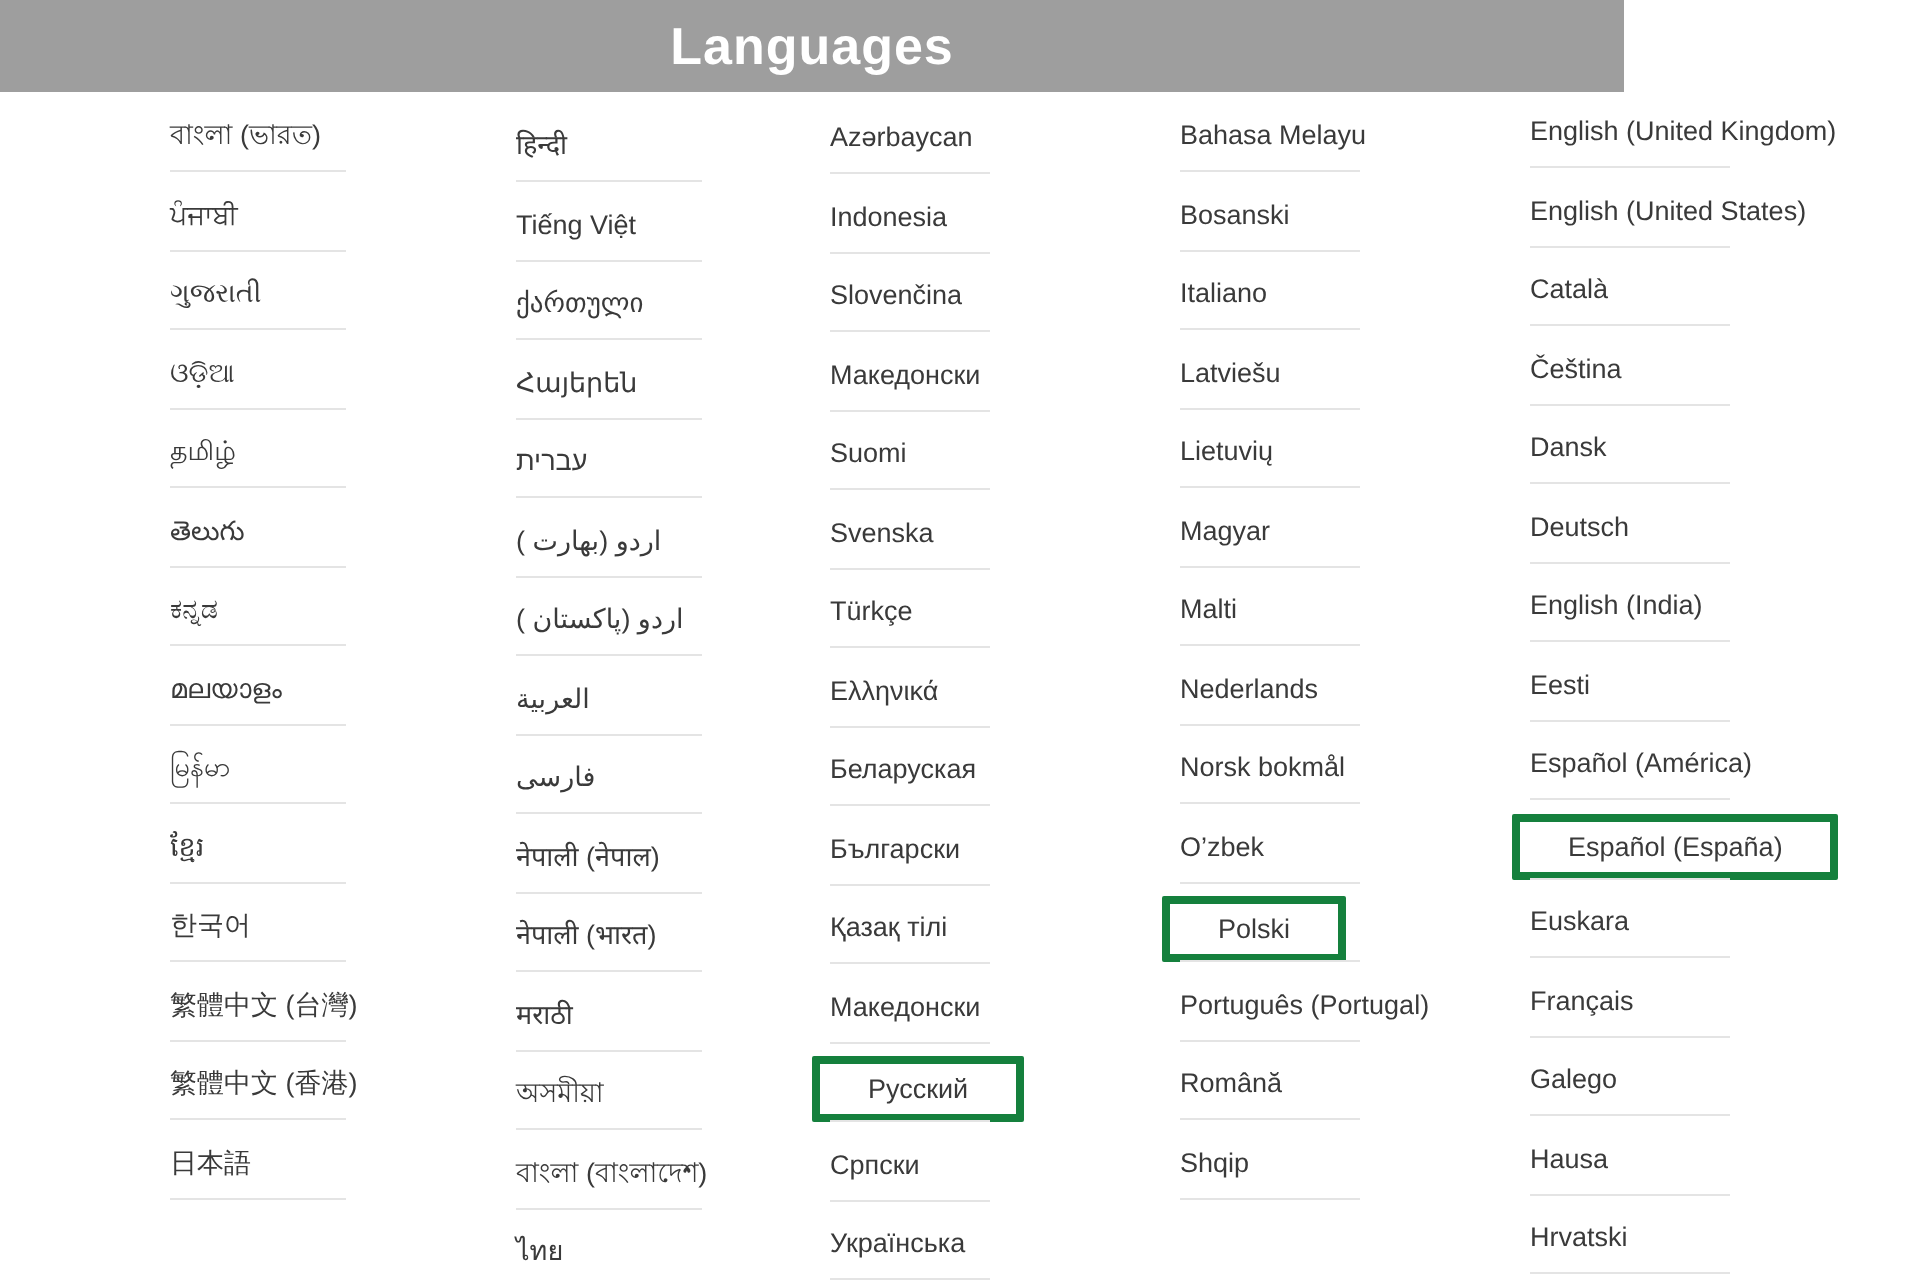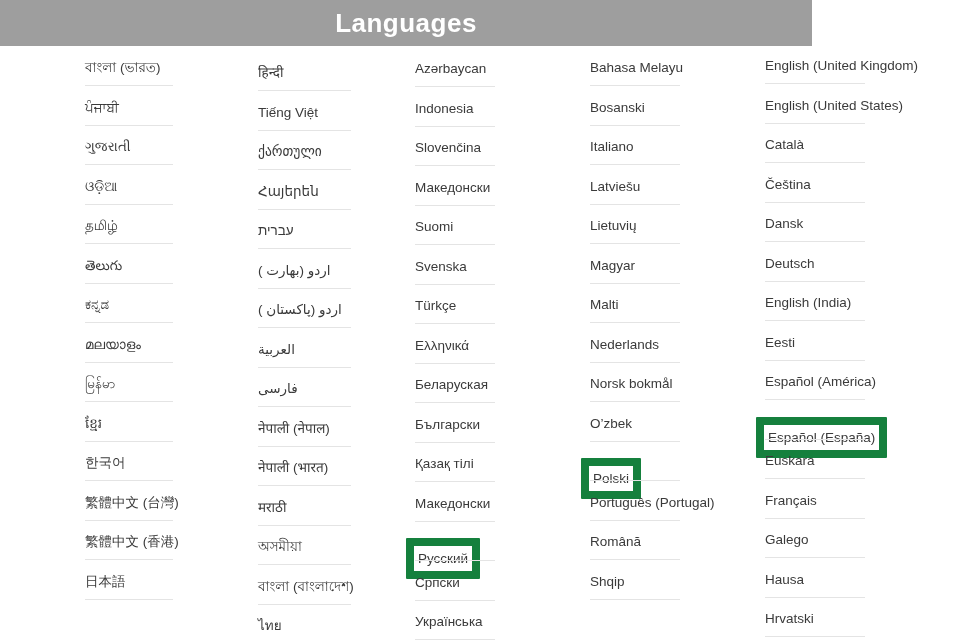--- a/index.html
+++ b/index.html
@@ -40,24 +40,23 @@
   .label {
     position: absolute; left: 0; top: 5px;
     font-size: 13.5px;
     line-height: 17px;
     color: #3a3a3a;
     white-space: nowrap;
     unicode-bidi: plaintext;
   }
   .label.hl {
     left: -9px; top: -1px;
-    padding: 4px 4px;
-    border: 8px solid #15803d;
+    padding: 4px 24px;
+    border: 4px solid #15803d;
     border-radius: 1px;
-    margin-top: 10px;
   }
   .divider {
     position: absolute; left: 0; top: 31px;
     height: 1px;
     background: #e4e4e4;
   }
   .col-0 .divider { width: 88px; }
   .col-1 .divider { width: 93px; }
   .col-2 .divider { width: 80px; }
   .col-3 .divider { width: 90px; }

